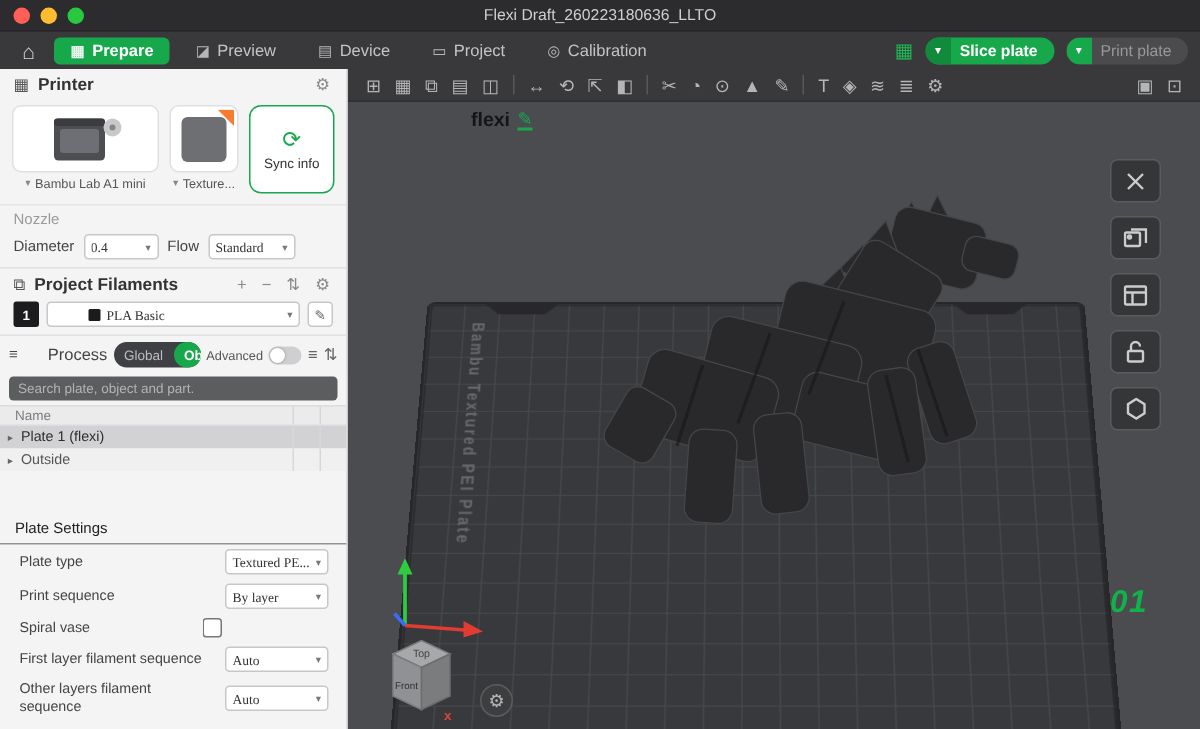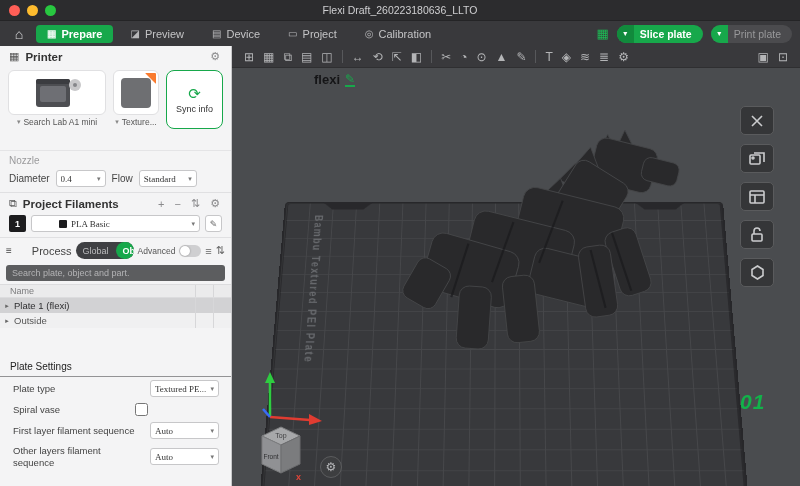--- a/index.html
+++ b/index.html
@@ -47,21 +47,21 @@
   .pcard.printer { width:98px; height:45px; }
   .pcard.texture { width:46px; height:45px; }
   .tex-img { width:30px; height:30px; border-radius:4px; background:#6e6f72; }
   .tex-badge { position:absolute; top:2px; right:2px; width:11px; height:11px; background:#f97b2f; clip-path:polygon(0 0,100% 0,100% 100%); border-radius:1px; }
   .pcap { display:flex; align-items:center; gap:3px; font-size:8.5px; color:#555; height:14px; white-space:nowrap; overflow:hidden; max-width:100px; }
   .pcap .cch { font-size:7px; color:#888; }
   .sync-btn { width:58px; border:1px solid #17a84b; border-radius:8px; background:#fff; display:flex; flex-direction:column; align-items:center; justify-content:center; gap:3px; cursor:pointer; align-self:stretch; }
   .sync-btn .sync-ic { color:#17a84b; font-size:15px; line-height:1; }
   .sync-btn .sync-lb { font-size:9px; color:#333; }
 
-  .nozzle { border-top:1px solid #e4e4e6; margin-top:18px; padding:4px 9px 5px; }
+  .nozzle { border-top:1px solid #e4e4e6; margin-top:4px; padding:4px 9px 5px; }
   .nz-t { color:#9a9a9c; font-size:10px; margin-bottom:4px; }
   .nz-row { display:flex; align-items:center; gap:6px; }
   .nz-lb { font-size:10px; color:#444; white-space:nowrap; }
 
   .dd { display:flex; align-items:center; background:#fff; border:1px solid #c7c7c9; border-radius:3px; height:17px; padding:0 4px; cursor:pointer; overflow:hidden; }
   .dd .dd-v { font-size:9px; color:#333; white-space:nowrap; overflow:hidden; text-overflow:ellipsis; flex:1;font-family:Liberation Serif, serif; }
   .dd .dd-c { font-size:7px; color:#777; margin-left:3px; }
   .dd.w50 { width:50px; } .dd.w66 { width:58px; }
 
   .sec { border-top:1px solid #e0e0e2; }
@@ -206,21 +206,21 @@
             <svg width="66" height="38" viewBox="0 0 66 38">
               <rect x="12" y="5" width="34" height="28" rx="3" fill="#4d4e52"></rect>
               <rect x="16" y="12" width="26" height="16" rx="2" fill="#6e6f74"></rect>
               <rect x="12" y="5" width="34" height="5" rx="2" fill="#3b3c40"></rect>
               <circle cx="51" cy="11" r="6" fill="#c8c8ca"></circle>
               <circle cx="51" cy="11" r="2" fill="#85868a"></circle>
             </svg>
           </div>
           <div class="pcap">
             <span class="cch">▾</span>
-            <span>Search Lab A1 mini</span>
+            <span>Bambu Lab A1 mini</span>
           </div>
         </div>
         <div class="pcol">
           <div class="pcard texture">
             <div class="tex-img"></div>
             <div class="tex-badge"></div>
           </div>
           <div class="pcap">
             <span class="cch">▾</span>
             <span>Texture...</span>
@@ -313,20 +313,29 @@
         <div class="ps-field">
           <span class="lb">Plate type</span>
           <div class="ps-ctrl">
             <div class="dd">
               <span class="dd-v">Textured PE...</span>
               <span class="dd-c">▾</span>
             </div>
           </div>
         </div>
 
+        <div class="ps-field">
+          <span class="lb">Print sequence</span>
+          <div class="ps-ctrl">
+            <div class="dd">
+              <span class="dd-v">By layer</span>
+              <span class="dd-c">▾</span>
+            </div>
+          </div>
+        </div>
 
         <div class="ps-field">
           <span class="lb">Spiral vase</span>
           <div class="ps-ctrl">
             <input type="checkbox" class="cbx" style="">
           </div>
         </div>
 
         <div class="ps-field">
           <span class="lb">First layer filament sequence</span>

